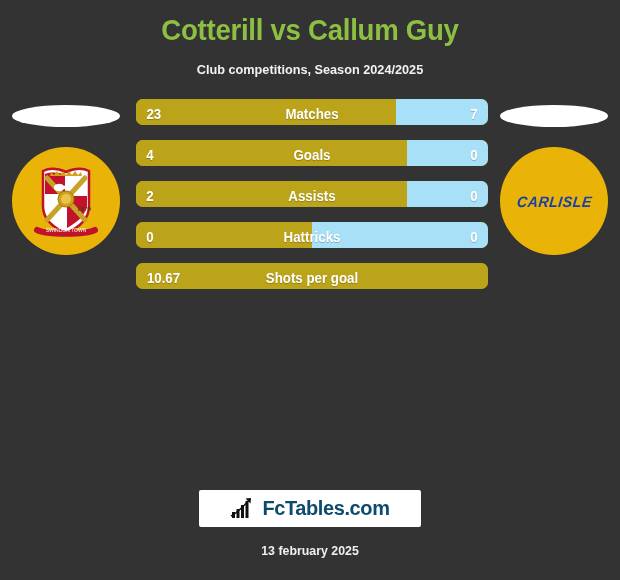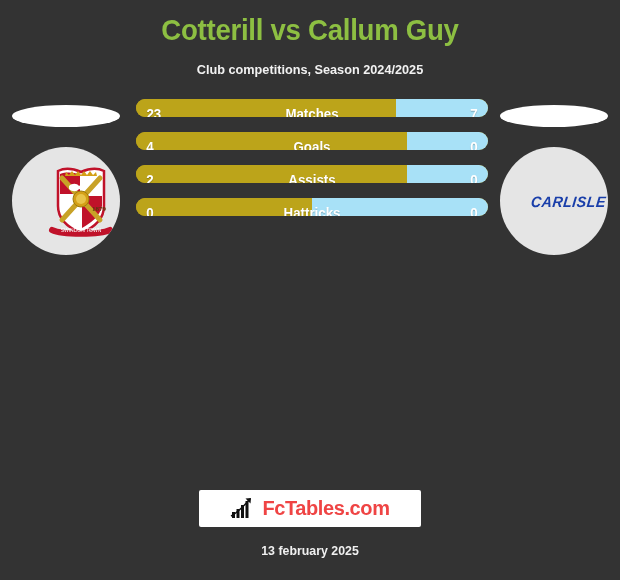--- a/index.html
+++ b/index.html
@@ -52,24 +52,24 @@
     height: 108px;
     top: 48px;
   }
   .logo-wrap.left  { left: 12px; }
   .logo-wrap.right { right: 12px; }
 
   .logo-disc {
     width: 108px;
     height: 108px;
     border-radius: 50%;
-    background: #e5e5e5;
+    background: #eab308;
     display: flex;
     align-items: center;
-    justify-content: flex-end;
+    justify-content: center;
     overflow: hidden;
   }
 
   
   .ellipse-sliver {
     position: absolute;
     top: -42px;
     left: 0;
     width: 108px;
     height: 22px;
@@ -89,23 +89,23 @@
 
   
   .rows {
     position: absolute;
     left: 136px;
     top: 0;
     width: 352px;
   }
   .row {
     position: relative;
-    height: 18px;
+    height: 26px;
     margin-bottom: 15px;
-    border-radius: 12px;
+    border-radius: 7px;
     overflow: hidden;
     background: #BCA41A;
     box-shadow: inset 0 -1px 0 rgba(0,0,0,0.12);
   }
   .row .fill-home {
     position: absolute;
     left: 0; top: 0; bottom: 0;
     background: #BCA41A;
   }
   .row .fill-away {
@@ -144,21 +144,21 @@
     display: inline-flex;
     align-items: center;
     justify-content: center;
     gap: 6px;
     background: #ffffff;
     width: 222px;
     height: 37px;
     border-radius: 2px;
   }
   .fct-text {
-    color: #ef4444;
+    color: #0c4a6e;
     font-size: 20px;
     font-weight: bold;
     letter-spacing: -0.4px;
   }
   .date {
     color: #f0f0f0;
     font-size: 13px;
     font-weight: bold;
     margin-top: 16px;
     margin-bottom: 22px;
@@ -230,20 +230,25 @@
 
     <div class="row">
       <div class="fill-away" style="width:50%"></div>
       <div class="fill-home" style="width:50%"></div>
       <span class="val-home">0</span>
       <span class="row-label">Hattricks</span>
       <span class="val-away">0</span>
     </div>
 
 
+    <div class="row">
+      <div class="fill-home" style="width:100%"></div>
+      <span class="val-home">10.67</span>
+      <span class="row-label">Shots per goal</span>
+    </div>
 
 
   </div>
 </div>
 
 <div class="footer">
   <div class="fct-logo">
     <svg width="26" height="24" viewBox="0 0 26 24">
       <path d="M2 21 L2 15 L5 15 L5 21 Z" fill="#111111"></path>
       <path d="M6.5 21 L6.5 12 L9.5 12 L9.5 21 Z" fill="#111111"></path>

